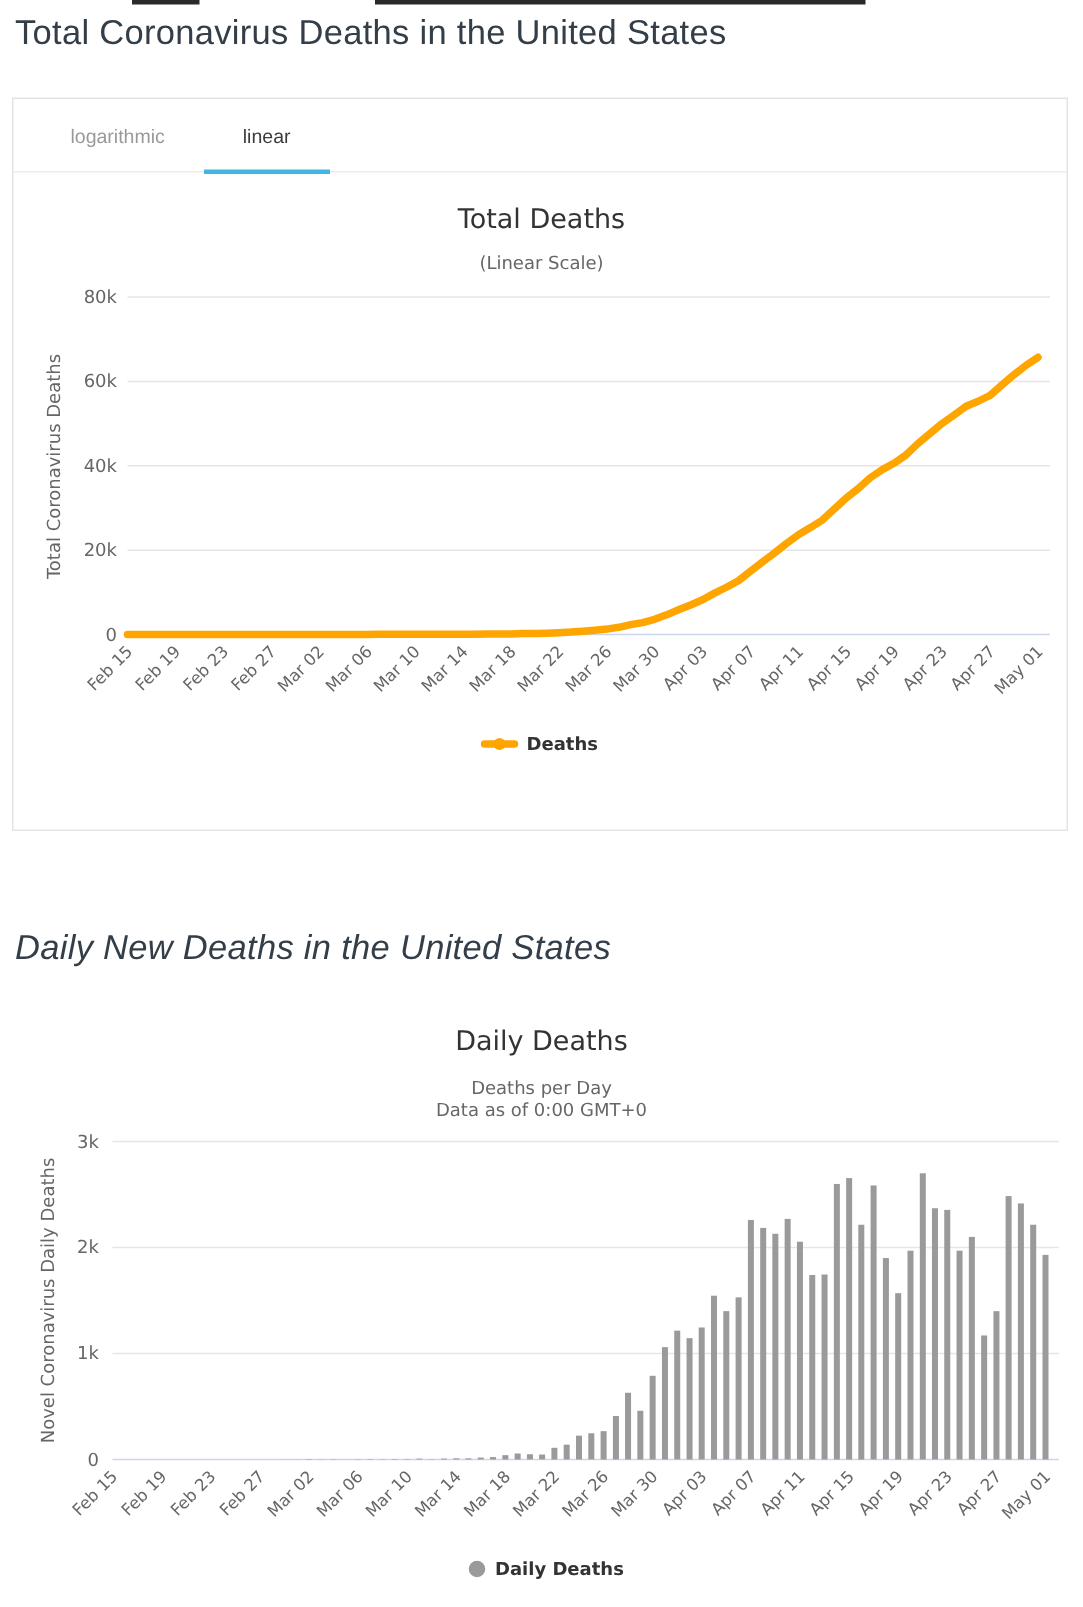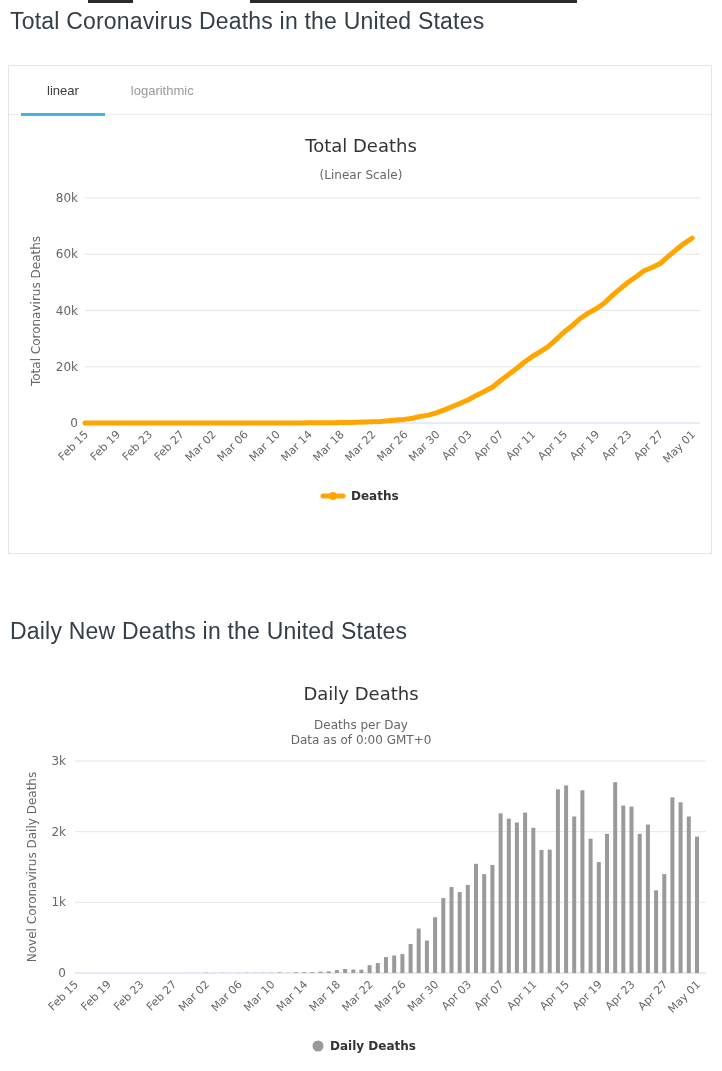--- a/index.html
+++ b/index.html
@@ -2,21 +2,21 @@
 <html><head>
 <meta charset="utf-8">
 <style>
   html,body{margin:0;padding:0;background:#fff;}
   .page{position:relative;width:722px;height:1071px;background:#fff;overflow:hidden;
         font-family:"Liberation Sans",sans-serif;border-radius:12px;}
   .artifact{position:absolute;top:0;height:3px;background:#2a2a2a;}
   .h-title{position:absolute;left:10px;margin:0;font-size:23px;font-weight:400;
            color:#333e48;letter-spacing:.2px;}
   #h1{top:8px;}
-  #h2{top:618px;}
+  #h2{top:618px;font-style:italic;}
   .panel{position:absolute;left:8px;top:65px;width:704px;height:489px;background:#fff;
          border:1px solid #e4e4e4;box-sizing:border-box;}
   .tabs{position:relative;display:flex;align-items:stretch;height:49px;
         border-bottom:1px solid #ececec;padding-left:12px;box-sizing:border-box;}
   .tab{position:relative;display:flex;align-items:center;padding:0 26px;
        font-size:13px;color:#999;cursor:pointer;}
   .tab.active{color:#3b3b3b;}
   .tab.active::after{content:"";position:absolute;left:0;right:0;bottom:-2px;height:3px;
        background:#41b6e0;}
   svg{display:block;}
@@ -34,25 +34,25 @@
 
 <div class="page">
 
   <div class="artifact" style="left:88px;width:45px;"></div>
   <div class="artifact" style="left:250px;width:327px;"></div>
 
   <h1 id="h1" class="h-title">Total Coronavirus Deaths in the United States</h1>
 
   <div class="panel">
     <div class="tabs">
+      <div class="tab">
+        <span>logarithmic</span>
+      </div>
       <div class="tab active">
         <span>linear</span>
-      </div>
-      <div class="tab">
-        <span>logarithmic</span>
       </div>
     </div>
 
     <svg id="chart1" width="704" height="438">
       <g>
           <line x1="76" y1="251.75" x2="691" y2="251.75" class="grid"></line>
           <line x1="76" y1="195.5" x2="691" y2="195.5" class="grid"></line>
           <line x1="76" y1="139.25" x2="691" y2="139.25" class="grid"></line>
           <line x1="76" y1="83" x2="691" y2="83" class="grid"></line>
           <line x1="76" y1="308" x2="691" y2="308" class="axis"></line>

